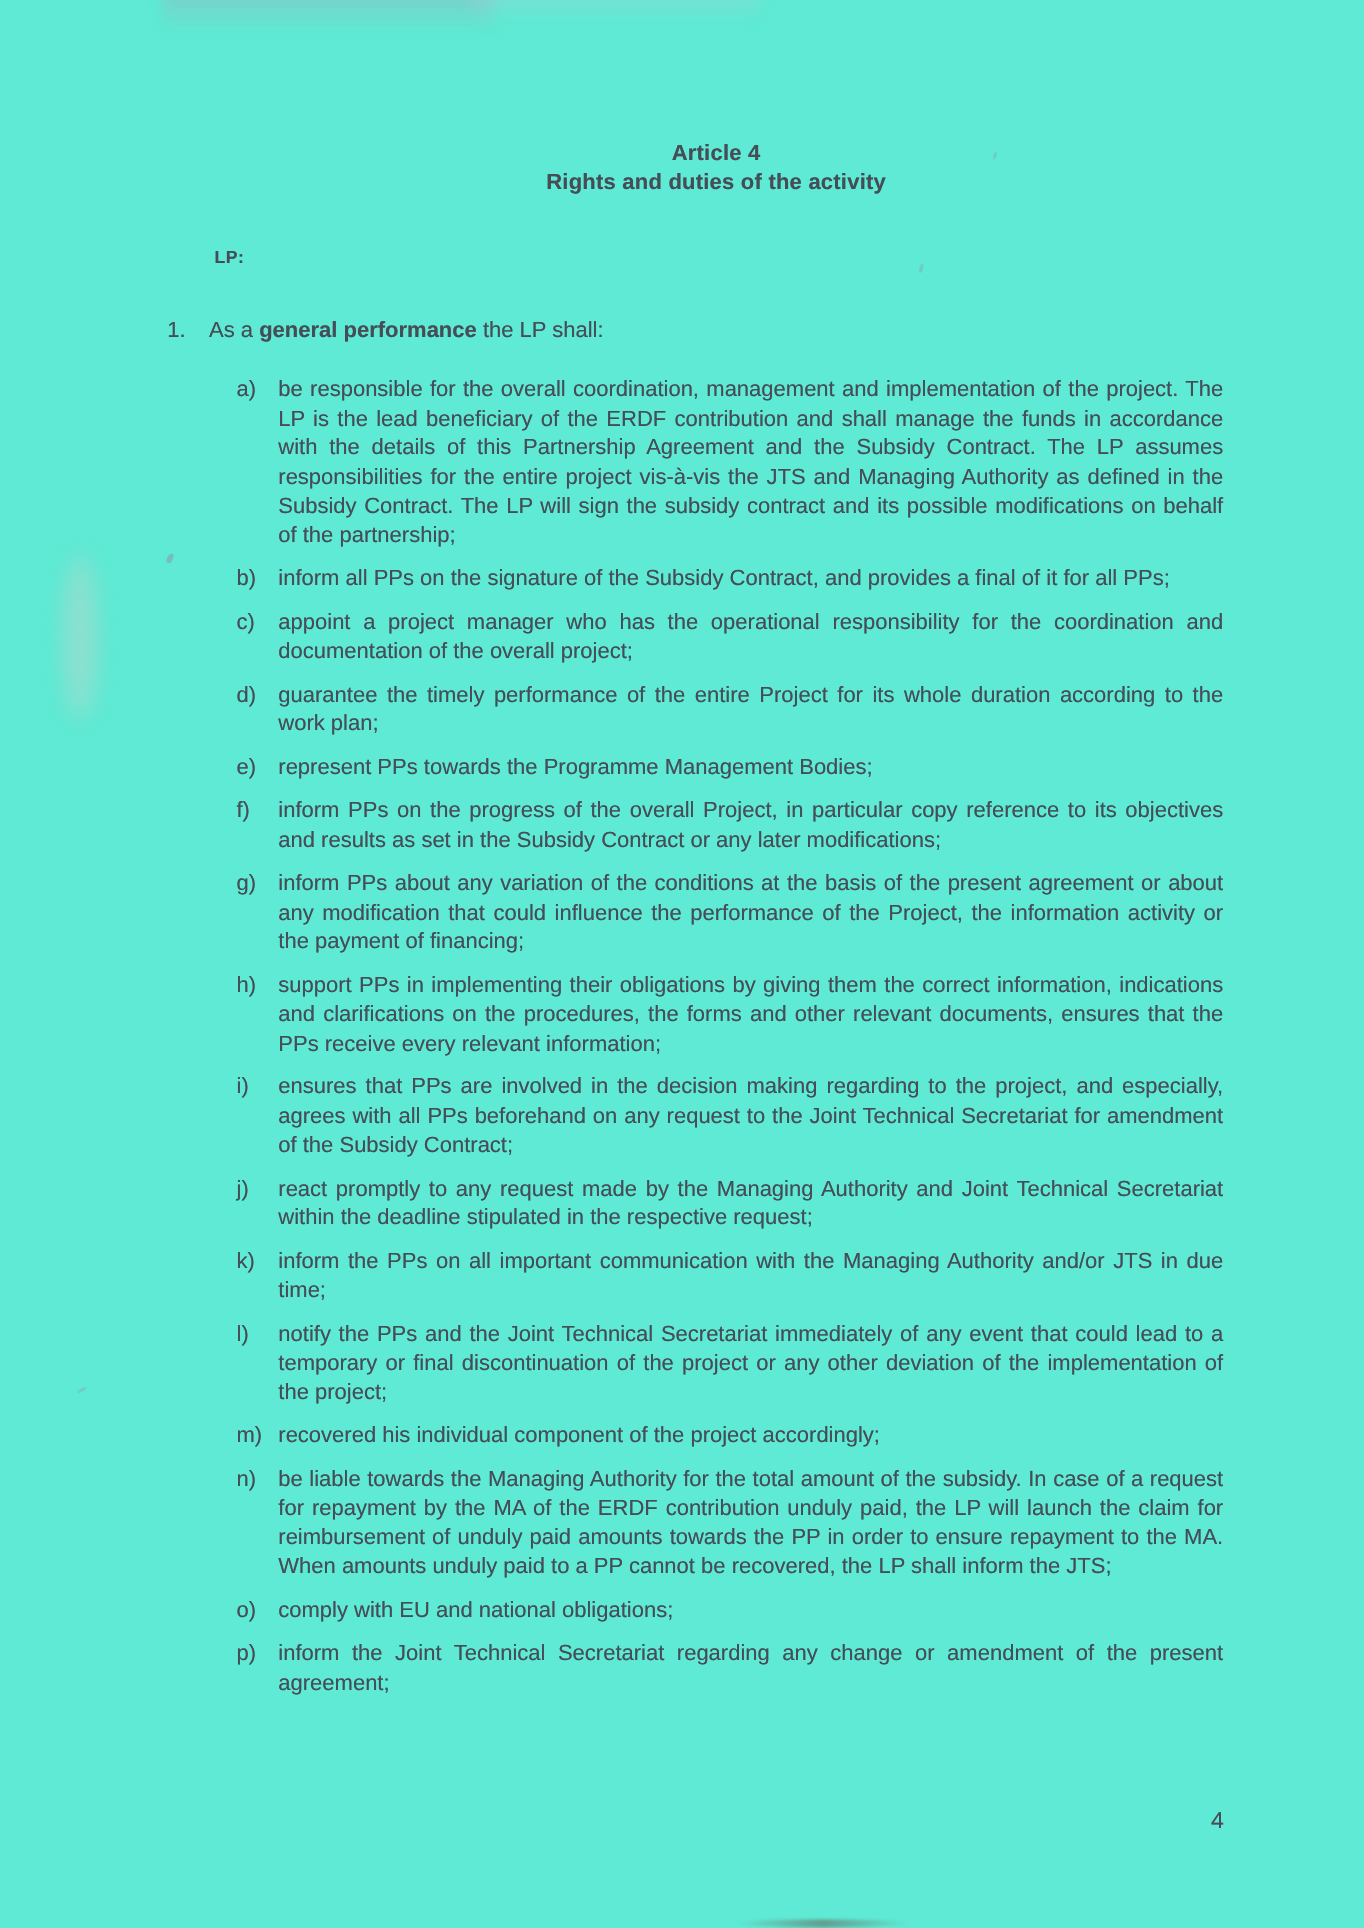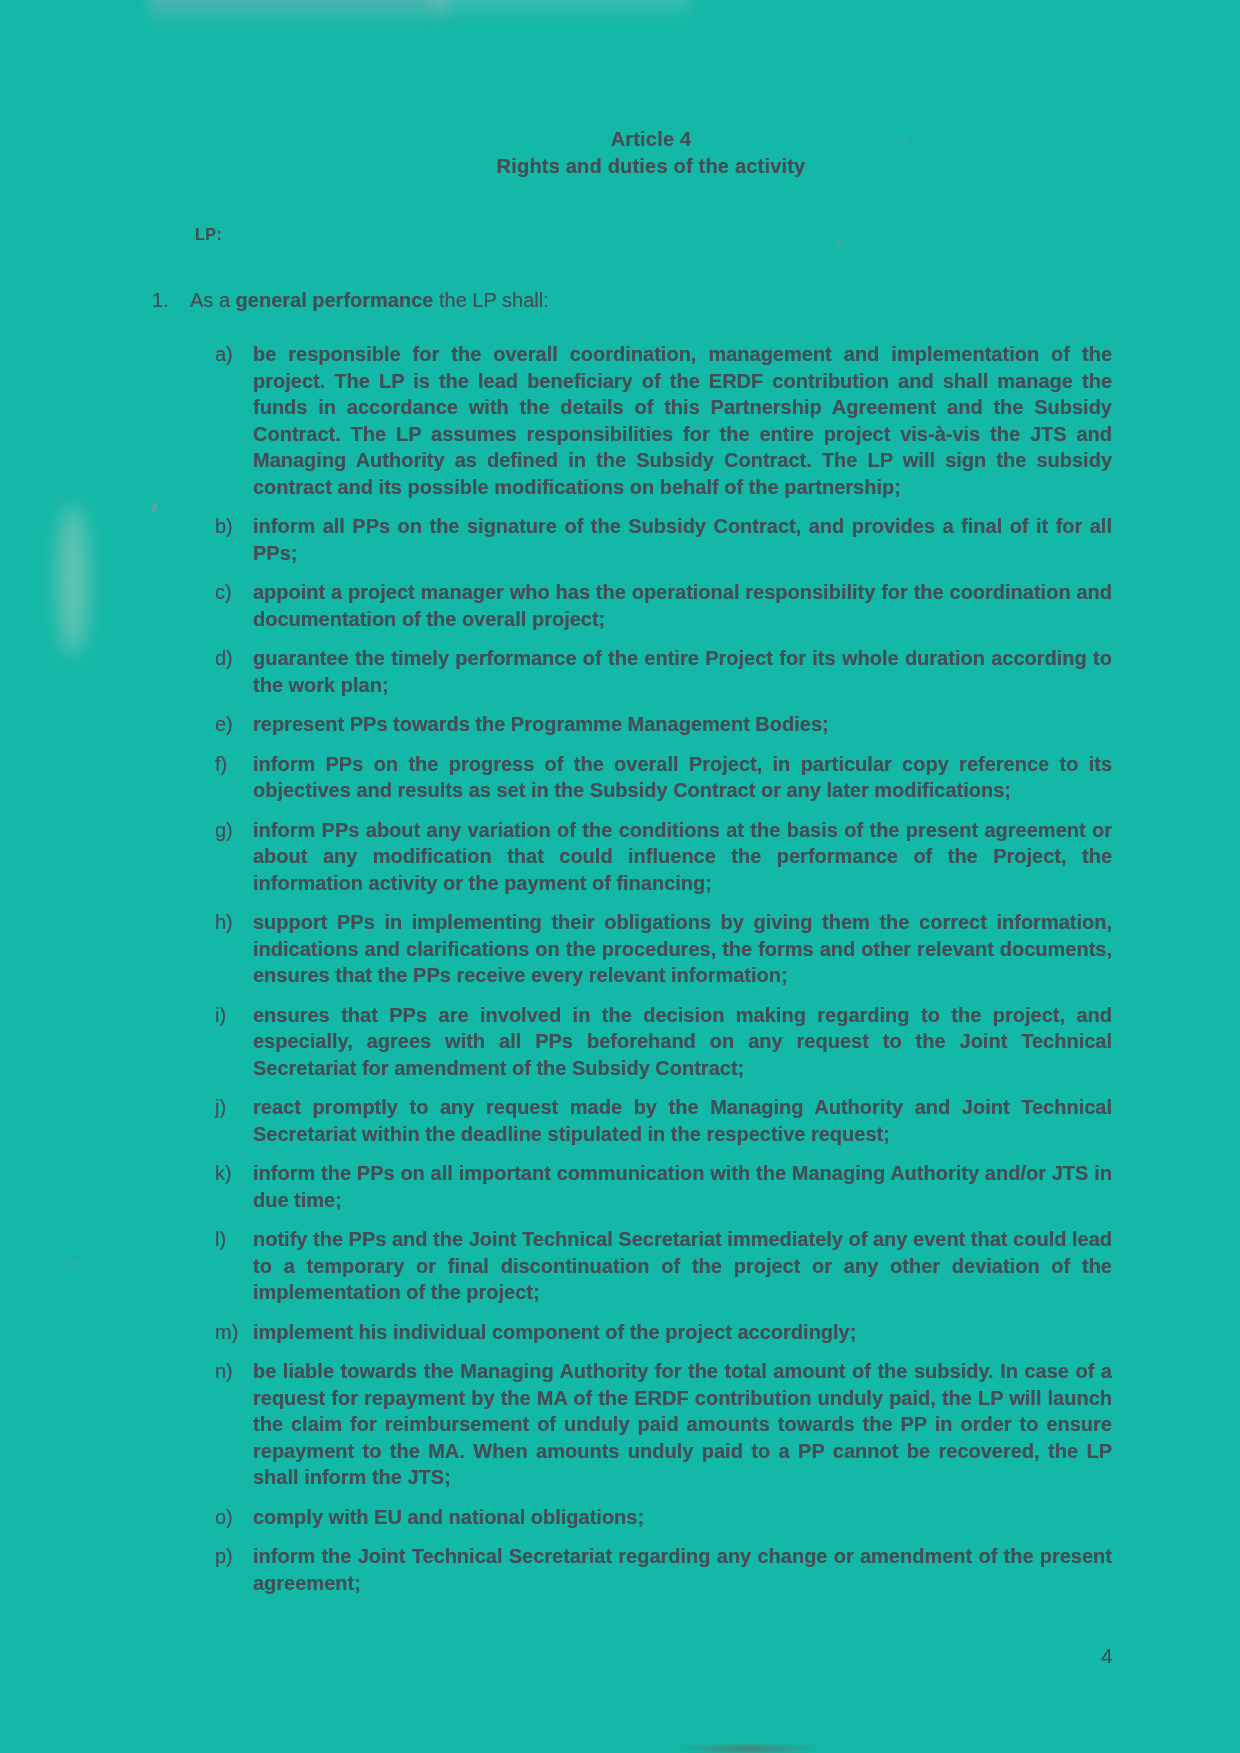--- a/index.html
+++ b/index.html
@@ -31,21 +31,21 @@
     font-size:20px; line-height:26px; display:flex;
   }
   .clause-intro .num { flex:0 0 38px; }
   
   .list {
     position:absolute; top:341px; left:215px; width:897px;
     font-size:20px; line-height:26.5px;
   }
   .item { display:flex; margin-bottom:13px; }
   .item .letter { flex:0 0 38px; }
-  .item .text { flex:1; text-align:justify;font-weight:bold; }
+  .item .text { flex:1; text-align:justify; }
   
   .page-number {
     position:absolute; top:1644px; left:1101px;
     font-size:21px;
   }
   
   .smudge-top {
     position:absolute; left:148px; top:-14px; width:300px; height:44px;
     background:linear-gradient(to bottom, rgba(158,176,190,0.55), rgba(158,176,190,0));
     filter:blur(6px); pointer-events:none;
@@ -67,21 +67,21 @@
   }
   .speck { position:absolute; background:rgba(140,150,160,0.55); pointer-events:none; }
   .speck-a { left:152px; top:503px; width:5px; height:9px; border-radius:60% 40% 50% 50%; transform:rotate(22deg); filter:blur(0.5px); }
   .speck-b { left:836px; top:240px; width:3px; height:8px; border-radius:50%; transform:rotate(15deg); filter:blur(0.6px); opacity:0.7; }
   .speck-c { left:903px; top:138px; width:3px; height:7px; border-radius:50%; transform:rotate(18deg); filter:blur(0.6px); opacity:0.6; }
   .speck-d { left:70px; top:1262px; width:9px; height:3px; border-radius:50%; transform:rotate(-30deg); filter:blur(0.5px); opacity:0.6; }
 </style>
 </head>
 <body>
 
-<div class="page" style="color: rgb(69, 77, 87); background: #14b8a6;">
+<div class="page" style="color: rgb(69, 77, 87); background: #5eead4;">
 
   <div class="smudge-top"></div>
   <div class="smudge-top2"></div>
   <div class="streak-left"></div>
   <div class="smudge-bottom"></div>
   <div class="speck speck-a"></div>
   <div class="speck speck-b"></div>
   <div class="speck speck-c"></div>
   <div class="speck speck-d"></div>
 
@@ -141,21 +141,21 @@
       <div class="item">
         <span class="letter">k)</span>
         <span class="text">inform the PPs on all important communication with the Managing Authority and/or JTS in due time;</span>
       </div>
       <div class="item">
         <span class="letter">l)</span>
         <span class="text">notify the PPs and the Joint Technical Secretariat immediately of any event that could lead to a temporary or final discontinuation of the project or any other deviation of the implementation of the project;</span>
       </div>
       <div class="item">
         <span class="letter">m)</span>
-        <span class="text">implement his individual component of the project accordingly;</span>
+        <span class="text">recovered his individual component of the project accordingly;</span>
       </div>
       <div class="item">
         <span class="letter">n)</span>
         <span class="text">be liable towards the Managing Authority for the total amount of the subsidy. In case of a request for repayment by the MA of the ERDF contribution unduly paid, the LP will launch the claim for reimbursement of unduly paid amounts towards the PP in order to ensure repayment to the MA. When amounts unduly paid to a PP cannot be recovered, the LP shall inform the JTS;</span>
       </div>
       <div class="item">
         <span class="letter">o)</span>
         <span class="text">comply with EU and national obligations;</span>
       </div>
       <div class="item">

